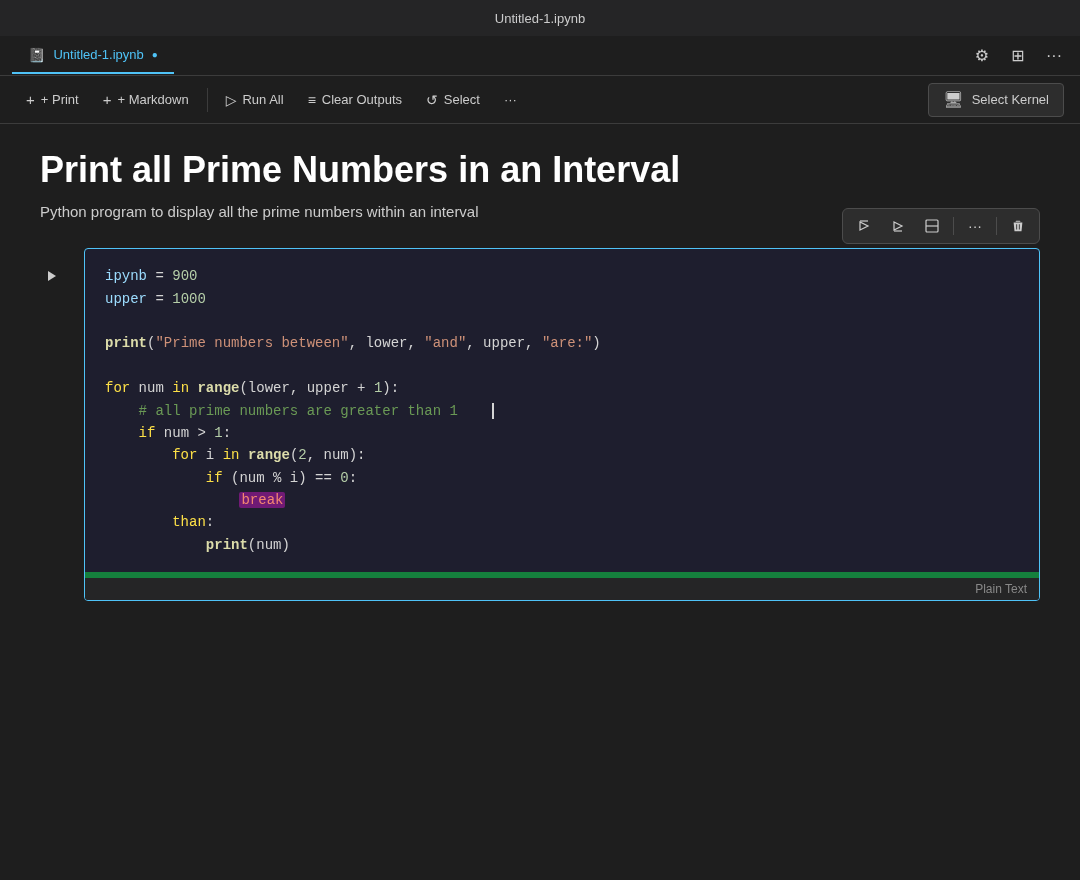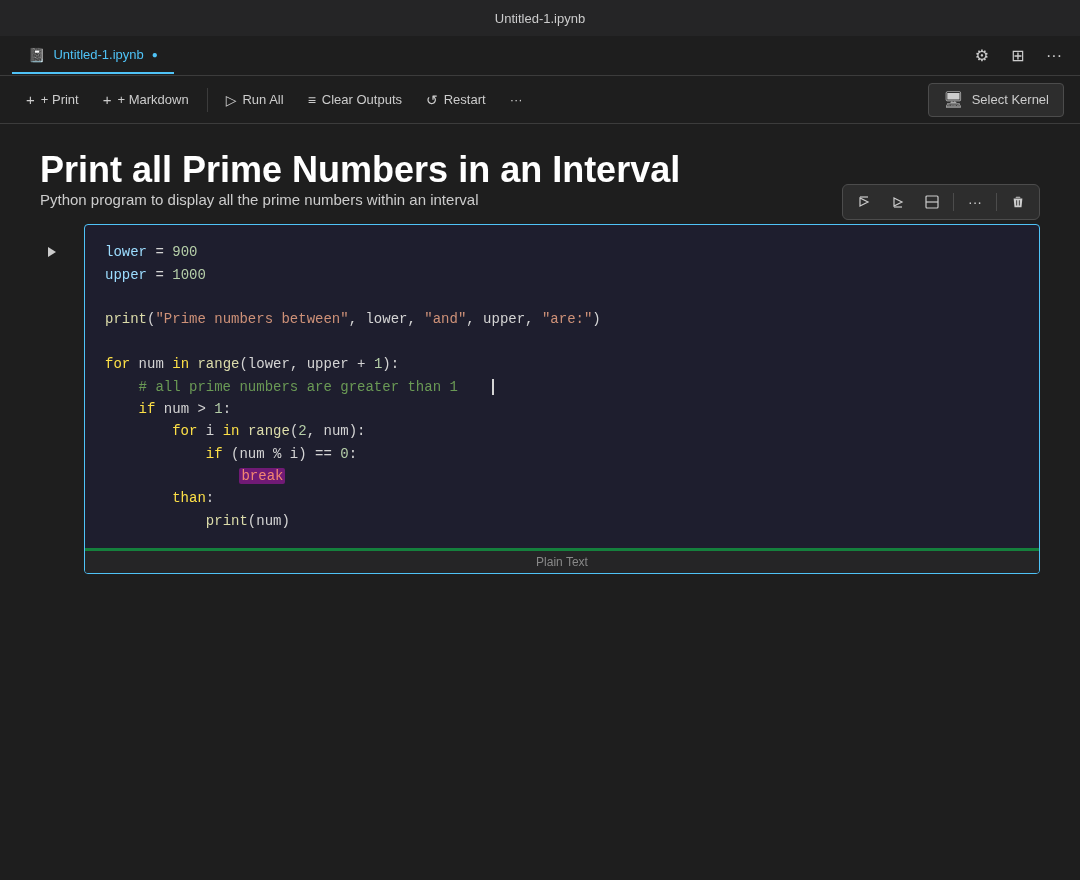--- a/index.html
+++ b/index.html
@@ -118,27 +118,27 @@
       height: calc(880px - 36px - 40px - 48px);
       overflow-y: auto;
       background: #1e1e1e;
     }
 
     
     .notebook-title {
       font-size: 36px;
       font-weight: 700;
       color: #ffffff;
-      margin-bottom: 0;
+      margin-bottom: 12px;
       line-height: 1.2;
     }
     .notebook-subtitle {
       font-size: 15px;
       color: #cccccc;
-      margin-bottom: 16px;
+      margin-bottom: 28px;
     }
 
     
     .cell-wrapper {
       position: relative;
       display: flex;
       align-items: flex-start;
       gap: 12px;
     }
     .cell-run-gutter {
@@ -204,31 +204,31 @@
     .code-content {
       padding: 16px 20px;
       font-family: 'Courier New', 'Consolas', monospace;
       font-size: 14px;
       line-height: 1.6;
       color: #d4d4d4;
       white-space: pre;
     }
     .code-status-bar {
       display: flex;
-      justify-content: center;
+      justify-content: flex-end;
       padding: 4px 12px;
       background: #252526;
-      border-top: 3px solid #15803d;
+      border-top: 6px solid #15803d;
       font-size: 12px;
       color: #888;
     }
 
     
     .kw { color: #fde047; }
-    .fn { color: #dcdcaa; }
+    .fn { color: #dcdcaa; font-weight: bold; }
     .str { color: #ce9178; }
     .num { color: #b5cea8; }
     .cm { color: #6a9955; }
     .op { color: #d4d4d4; }
     .var { color: #9cdcfe; }
     .highlight-break {
       background: #701a75;
       color: #f48771;
       padding: 0 2px;
       border-radius: 2px;
@@ -277,21 +277,21 @@
   <div class="toolbar-btn">
     <span style="font-size:14px;">▷</span>
     <span>Run All</span>
   </div>
   <div class="toolbar-btn">
     <span style="font-size:14px;">≡</span>
     <span>Clear Outputs</span>
   </div>
   <div class="toolbar-btn">
     <span style="font-size:14px;">↺</span>
-    <span>Restart</span>
+    <span>Select</span>
   </div>
   <div class="toolbar-btn">
     <span>···</span>
   </div>
   <div class="toolbar-spacer"></div>
   <div class="select-kernel-btn">
     <span style="font-size:16px;">🖥</span>
     <span>Select Kernel</span>
   </div>
 </div>
@@ -335,21 +335,21 @@
 
     <div class="cell-run-gutter">
       <div class="cell-run-btn">
         <svg width="14" height="14" viewBox="0 0 14 14" fill="currentColor">
           <polygon points="3,2 11,7 3,12"></polygon>
         </svg>
       </div>
     </div>
 
     <div class="code-cell">
-      <div class="code-content"><span class="var">lower</span> <span class="op">=</span> <span class="num">900</span>
+      <div class="code-content"><span class="var">ipynb</span> <span class="op">=</span> <span class="num">900</span>
 <span class="var">upper</span> <span class="op">=</span> <span class="num">1000</span>
 
 <span class="fn">print</span>(<span class="str">"Prime numbers between"</span>, lower, <span class="str">"and"</span>, upper, <span class="str">"are:"</span>)
 
 <span class="kw">for</span> num <span class="kw">in</span> <span class="fn">range</span>(lower, upper <span class="op">+</span> <span class="num">1</span>):
     <span class="cm"># all prime numbers are greater than 1</span>    <span class="cursor-indicator"></span>
     <span class="kw">if</span> num <span class="op">&gt;</span> <span class="num">1</span>:
         <span class="kw">for</span> i <span class="kw">in</span> <span class="fn">range</span>(<span class="num">2</span>, num):
             <span class="kw">if</span> (num <span class="op">%</span> i) <span class="op">==</span> <span class="num">0</span>:
                 <span class="highlight-break">break</span>

